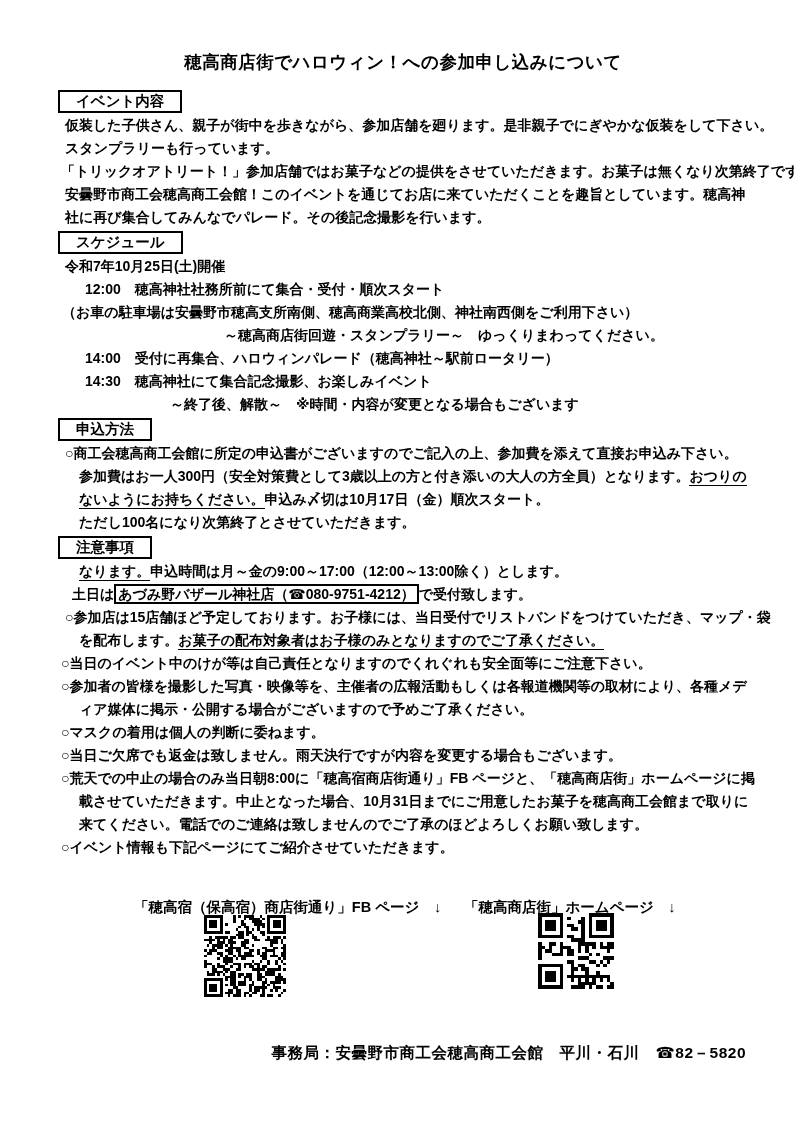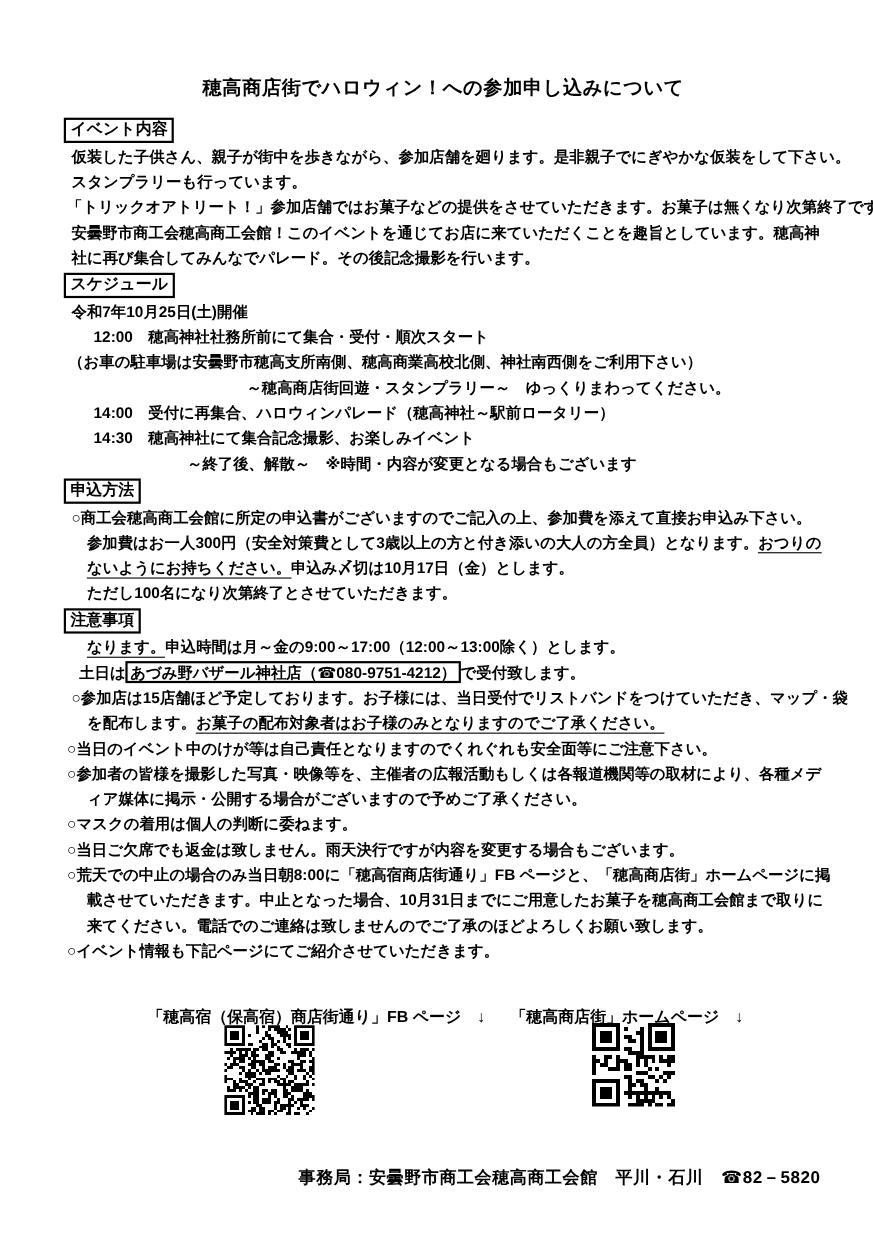--- a/index.html
+++ b/index.html
@@ -12,33 +12,33 @@
     font-family:"Liberation Sans","DejaVu Sans",sans-serif;
     font-weight:bold;
     overflow:hidden;
     box-sizing:border-box;
     padding:50px 46px 0 58px;
   }
   .title{
     text-align:center;
     font-size:17.5px;
     letter-spacing:.5px;
-    margin:17px 0 14px 0;
+    margin:0 0 14px 0;
   }
   .line{
     font-size:14px;
     line-height:23px;
     white-space:nowrap;
     letter-spacing:0;
   }
   .sec-header-row{line-height:26px;}
   .sec-header{
     display:inline-block;
     border:2px solid #000;
-    padding:0 4px;
+    padding:0 16px;
     font-size:14.5px;
     line-height:19px;
     margin:2px 0 1px 0;
   }
   .u{border-bottom:1.6px solid #000;padding-bottom:1px;}
   .boxed{border:2px solid #000;padding:0 2px;}
   .i0{margin-left:3px}
   .ib{margin-left:7px}
   .i1{margin-left:14px}
   .i2{margin-left:21px}
@@ -79,21 +79,21 @@
       <div class="line ib"><span class="">令和7年10月25日(土)開催</span></div>
       <div class="line is"><span class="">12:00　穂高神社社務所前にて集合・受付・順次スタート</span></div>
       <div class="line ip"><span class="">（お車の駐車場は安曇野市穂高支所南側、穂高商業高校北側、神社南西側をご利用下さい）</span></div>
       <div class="line if"><span class="">～穂高商店街回遊・スタンプラリー～　ゆっくりまわってください。</span></div>
       <div class="line is"><span class="">14:00　受付に再集合、ハロウィンパレード（穂高神社～駅前ロータリー）</span></div>
       <div class="line is"><span class="">14:30　穂高神社にて集合記念撮影、お楽しみイベント</span></div>
       <div class="line ie"><span class="">～終了後、解散～　※時間・内容が変更となる場合もございます</span></div>
       <div class="sec-header-row"><span class="sec-header">申込方法</span></div>
       <div class="line ib"><span class="">○商工会穂高商工会館に所定の申込書がございますのでご記入の上、参加費を添えて直接お申込み下さい。</span></div>
       <div class="line i2"><span class="">参加費はお一人300円（安全対策費として3歳以上の方と付き添いの大人の方全員）となります。</span><span class="u ">おつりの</span></div>
-      <div class="line i2"><span class="u ">ないようにお持ちください。</span><span class="">申込み〆切は10月17日（金）とします。</span></div>
+      <div class="line i2"><span class="u ">ないようにお持ちください。</span><span class="">申込み〆切は10月17日（金）順次スタート。</span></div>
       <div class="line i2"><span class="">ただし100名になり次第終了とさせていただきます。</span></div>
       <div class="sec-header-row"><span class="sec-header">注意事項</span></div>
       <div class="line i2"><span class="u ">なります。</span><span class="">申込時間は月～金の9:00～17:00（12:00～13:00除く）とします。</span></div>
       <div class="line i1"><span class="">土日は</span><span class="boxed">あづみ野バザール神社店（☎080-9751-4212）</span><span class="">で受付致します。</span></div>
       <div class="line ib"><span class="">○参加店は15店舗ほど予定しております。お子様には、当日受付でリストバンドをつけていただき、マップ・袋</span></div>
       <div class="line i2"><span class="">を配布します。</span><span class="u ">お菓子の配布対象者はお子様のみとなりますのでご了承ください。</span></div>
       <div class="line i0"><span class="">○当日のイベント中のけが等は自己責任となりますのでくれぐれも安全面等にご注意下さい。</span></div>
       <div class="line i0"><span class="">○参加者の皆様を撮影した写真・映像等を、主催者の広報活動もしくは各報道機関等の取材により、各種メデ</span></div>
       <div class="line i2"><span class="">ィア媒体に掲示・公開する場合がございますので予めご了承ください。</span></div>
       <div class="line i0"><span class="">○マスクの着用は個人の判断に委ねます。</span></div>

